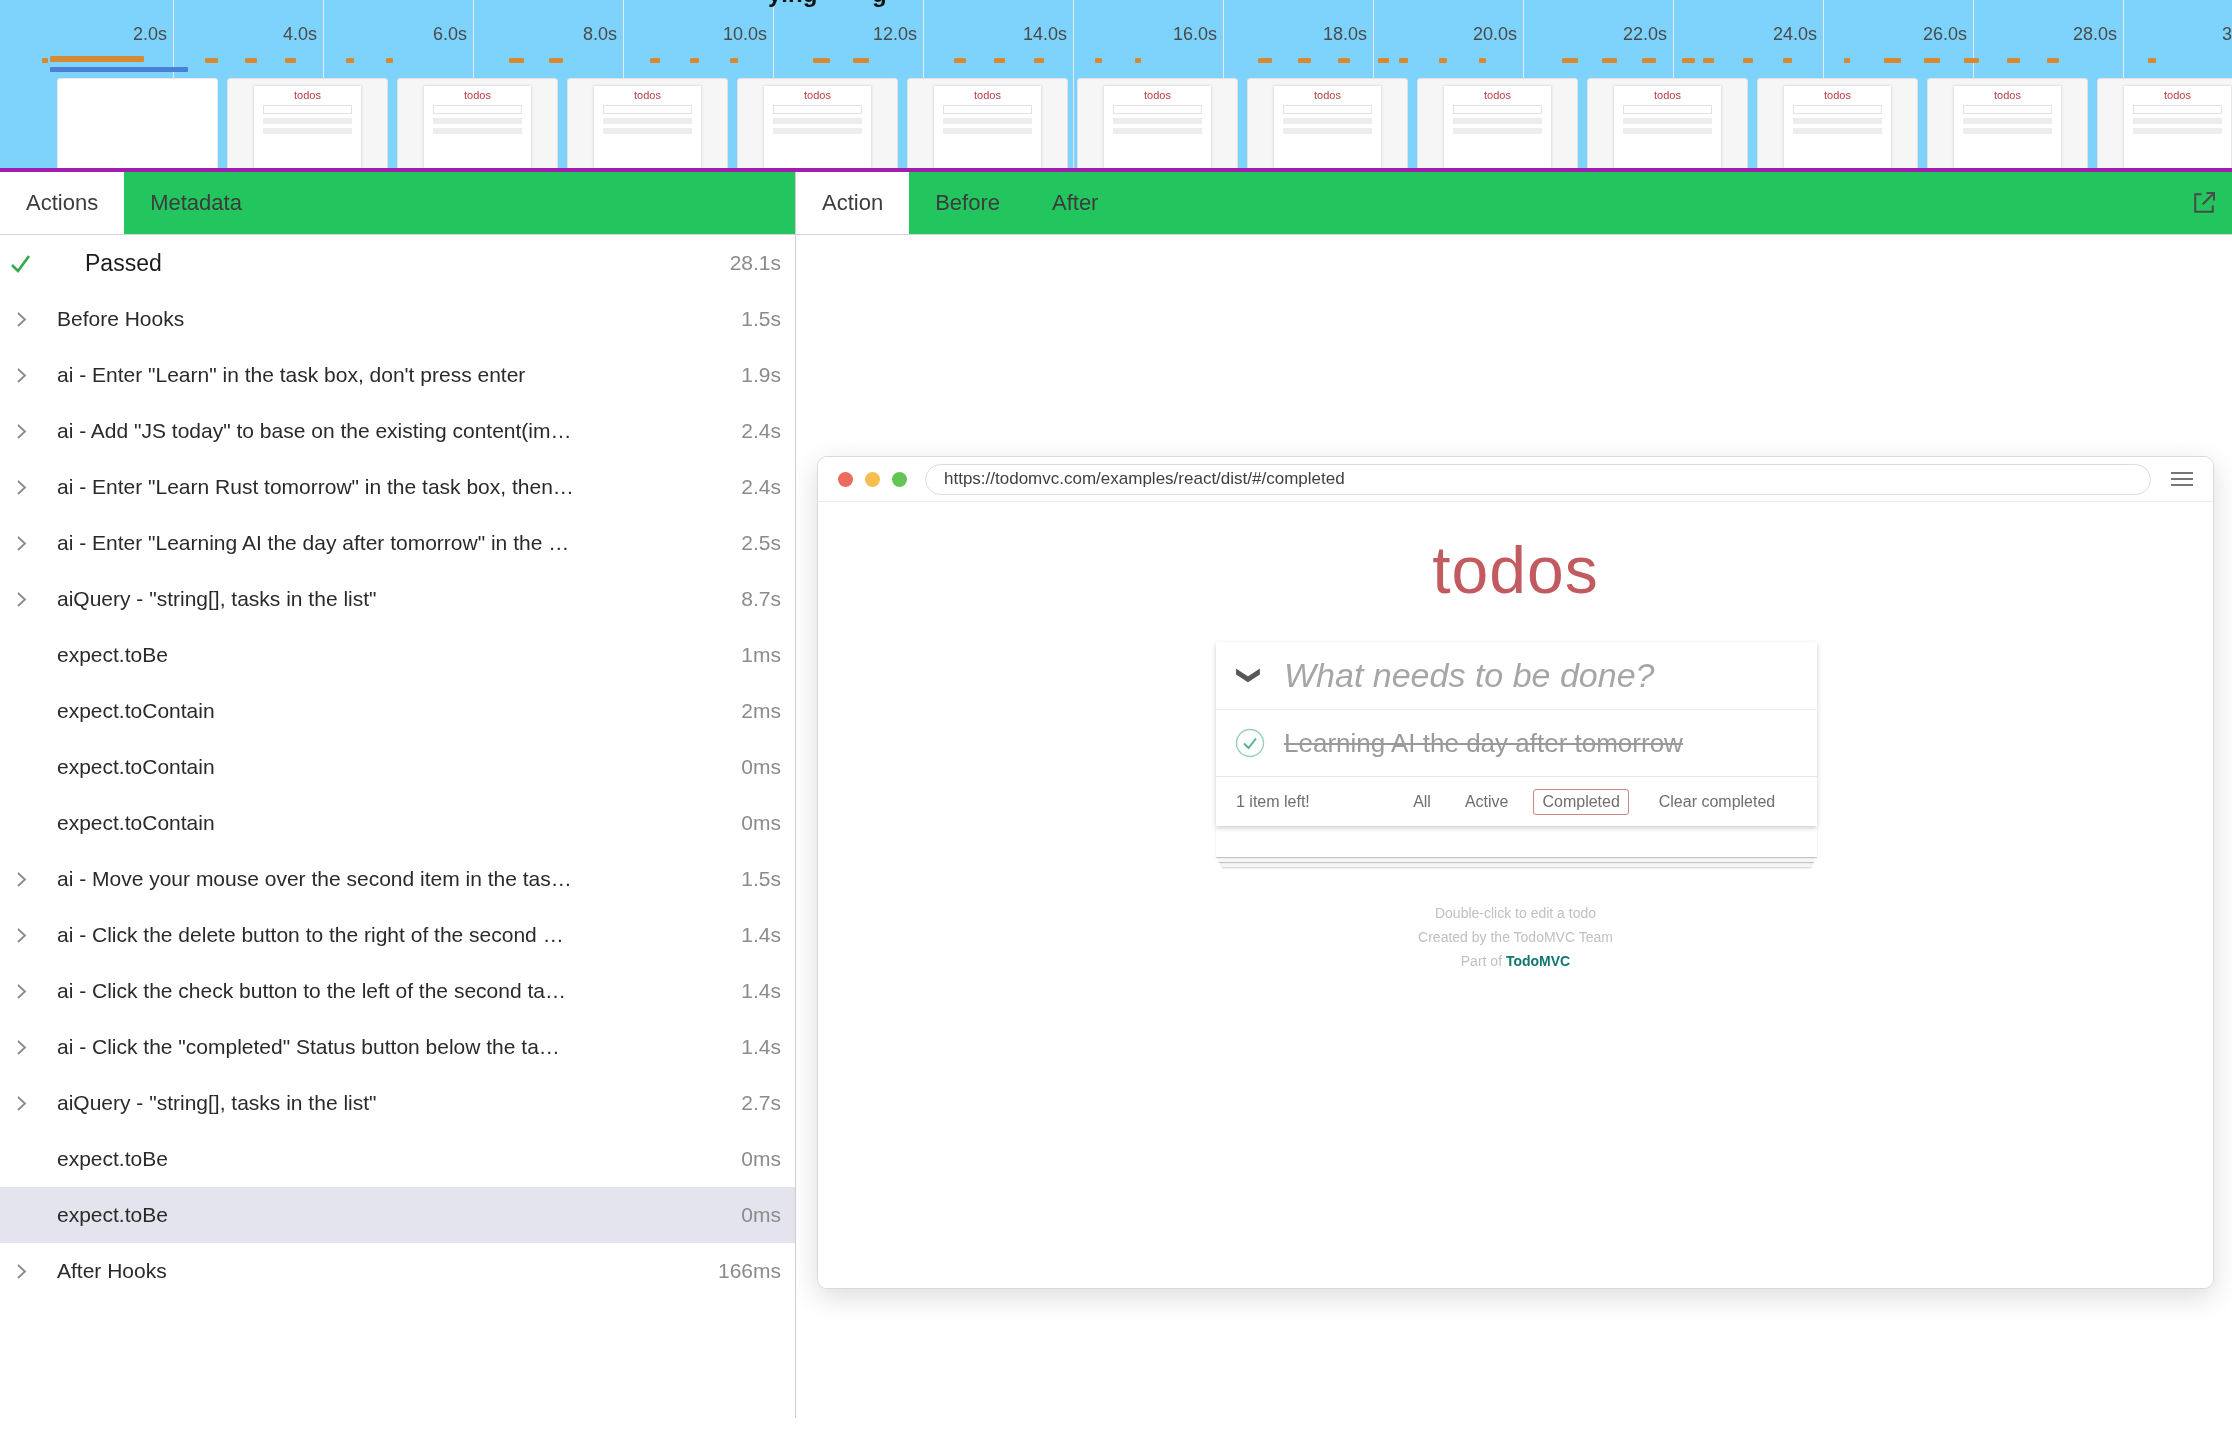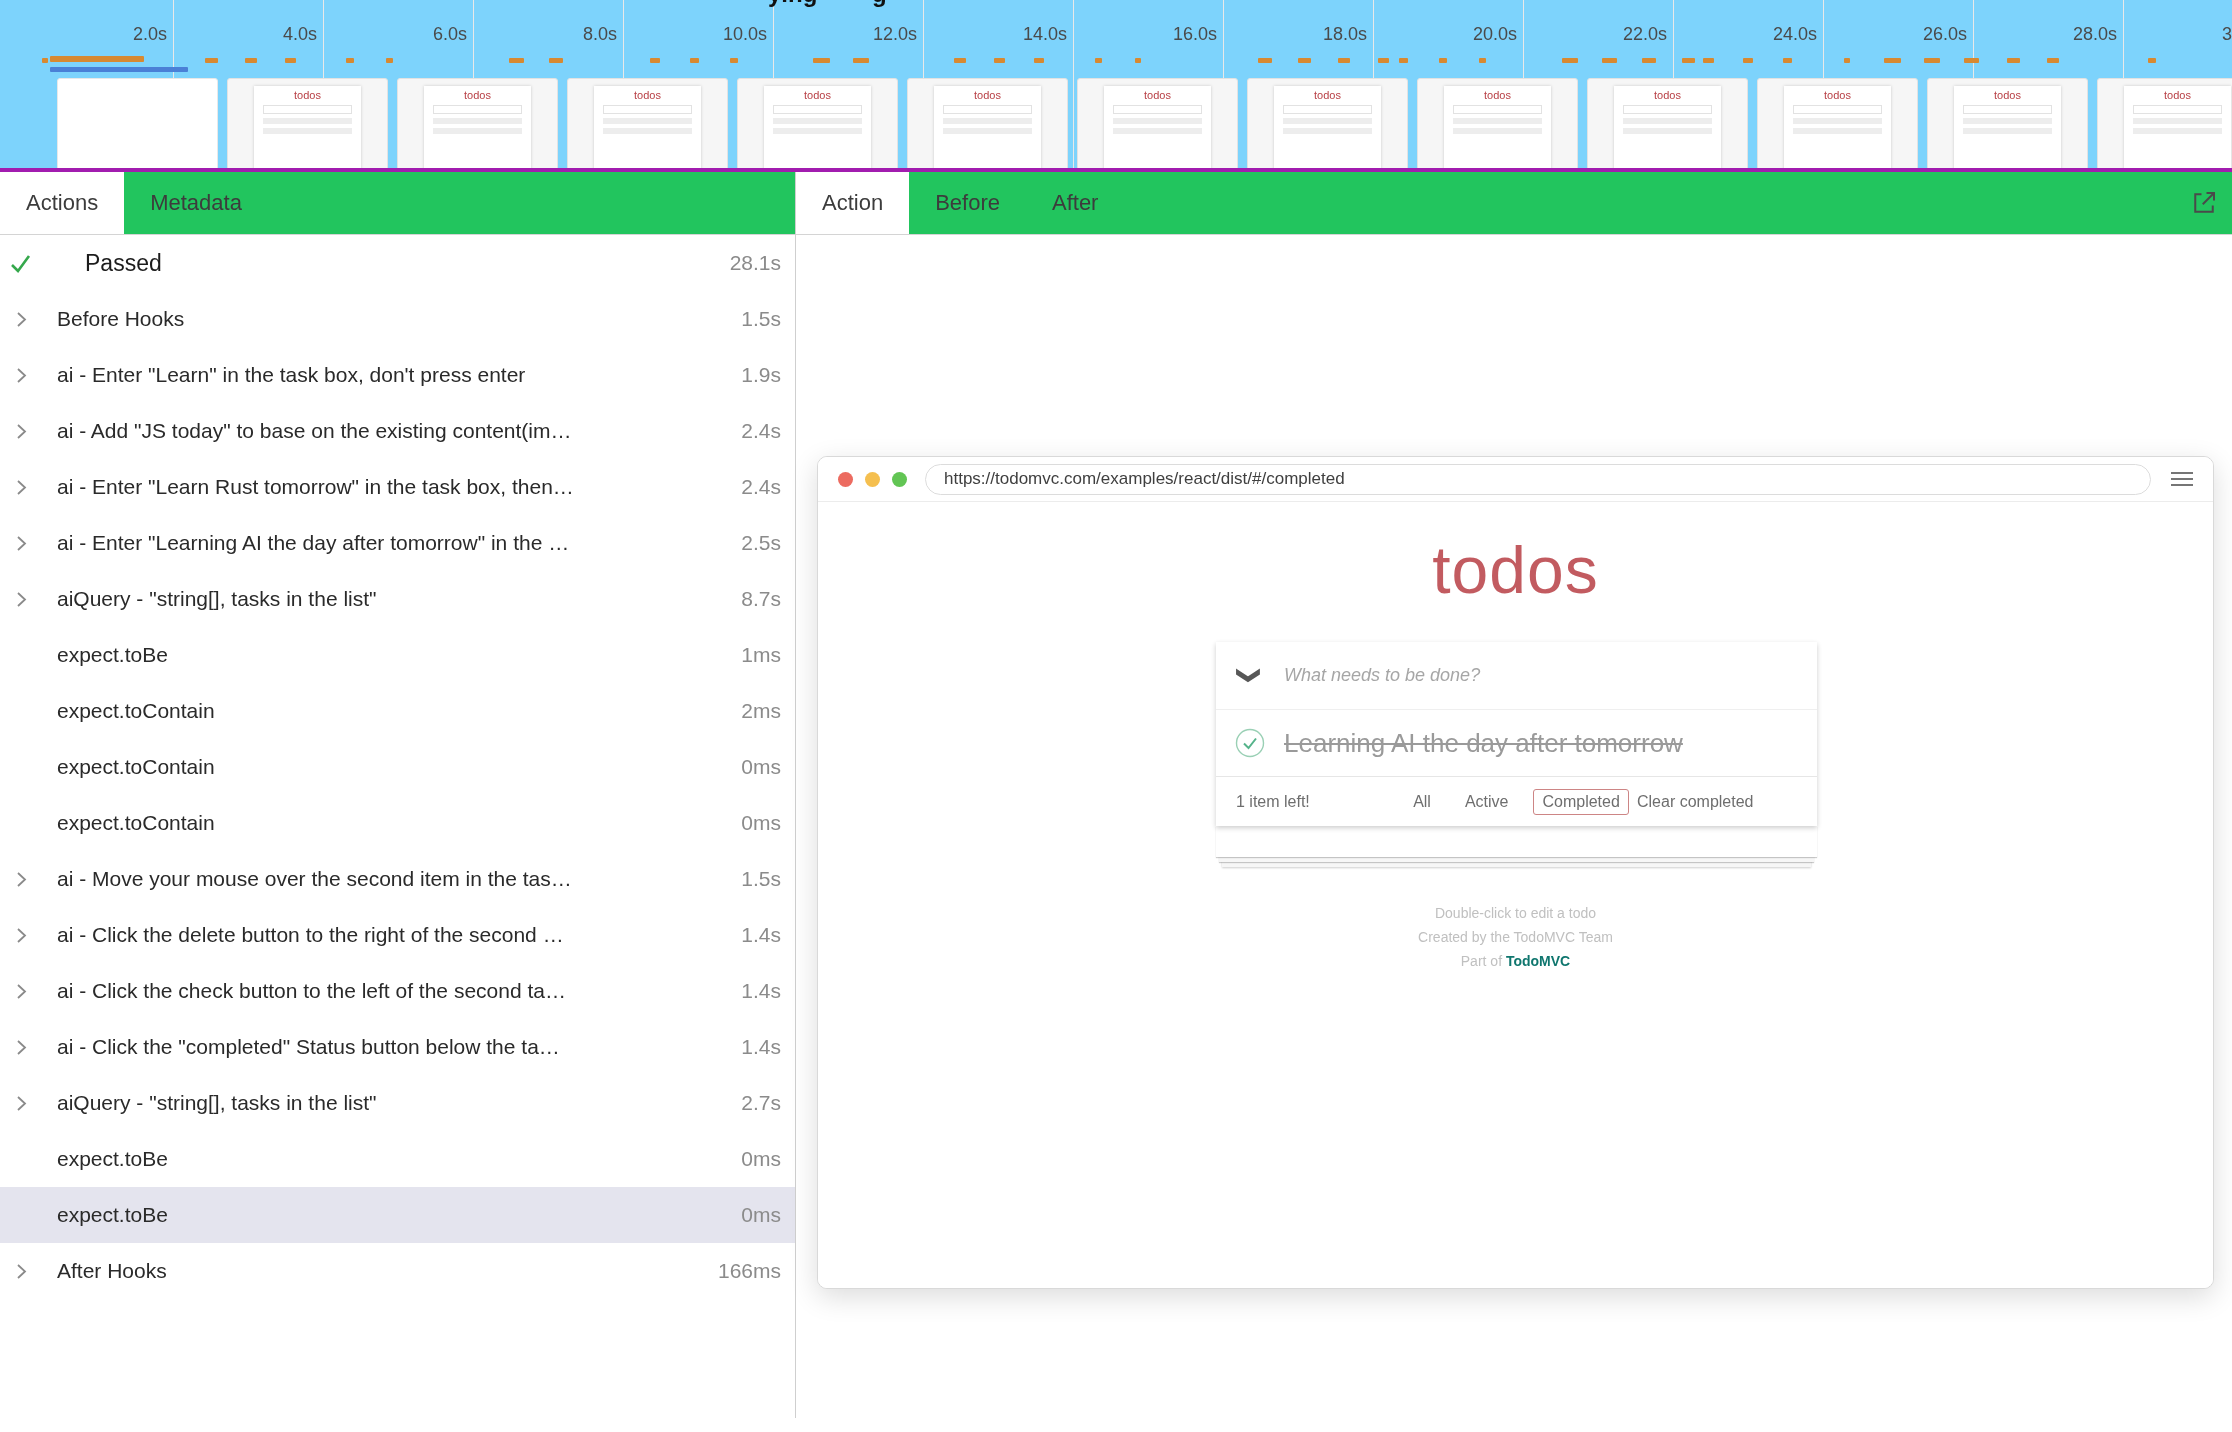--- a/index.html
+++ b/index.html
@@ -74,34 +74,34 @@
   .menu i{display:block;width:22px;height:2px;background:#767676;}
 
   .bpage{position:relative;height:788px;background:#fff;}
   .app-title{position:absolute;top:30px;left:0;width:100%;text-align:center;
     font-size:66px;font-weight:200;color:var(--title-red);opacity:.85;letter-spacing:1px;}
   .todo-card{position:absolute;left:398px;top:140px;width:601px;background:#fff;
     box-shadow:0 2px 5px rgba(0,0,0,.2);}
   .input-row{height:67px;display:flex;align-items:center;}
   .toggle-chev{width:68px;flex:none;text-align:center;}
   .toggle-chev b{display:inline-block;transform:rotate(90deg);font-weight:600;color:#575757;font-size:23px;}
-  .placeholder{font-style:italic;color:#a6a6a6;font-size:18px;}
+  .placeholder{font-style:italic;color:#a6a6a6;font-size:34px;}
   .todo-row{height:67px;display:flex;align-items:center;border-top:1px solid #efefef;}
   .check-circle{flex:none;margin:0 19px;display:flex;}
   .todo-text{font-size:26px;color:#9a9a9a;text-decoration:line-through;}
   .todo-footer{position:relative;height:50px;display:flex;align-items:center;padding:0 20px;
     border-top:1px solid #e6e6e6;font-size:16px;color:#6e6e6e;}
   .todo-footer::after{content:'';position:absolute;right:0;bottom:-31px;left:0;height:31px;overflow:hidden;
     box-shadow:0 1px 1px rgba(0,0,0,.2),0 8px 0 -3px #f6f6f6,0 9px 1px -3px rgba(0,0,0,.2),
                0 16px 0 -6px #f6f6f6,0 17px 2px -6px rgba(0,0,0,.2);}
   .items-left{width:160px;flex:none;}
   .filters{flex:1;display:flex;justify-content:center;gap:16px;}
   .filter{padding:3px 8px;border:1px solid transparent;border-radius:3px;cursor:pointer;}
   .filter.selected{border-color:#cd8585;}
-  .clear{width:160px;flex:none;text-align:left;cursor:pointer;}
+  .clear{width:160px;flex:none;text-align:center;cursor:pointer;}
   .info{position:absolute;top:399px;left:0;width:100%;text-align:center;font-size:14px;color:#c0c0c0;line-height:24px;}
   .info .brand{color:#0f766e;font-weight:700;}
 </style>
 </head>
 <body>
 
 <div>
 
   <div class="top-clip">
     <span class="frag1">ying</span>

